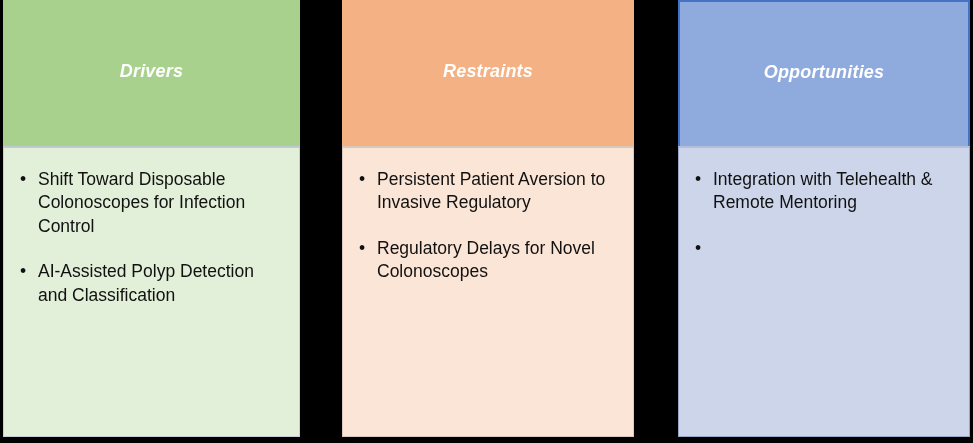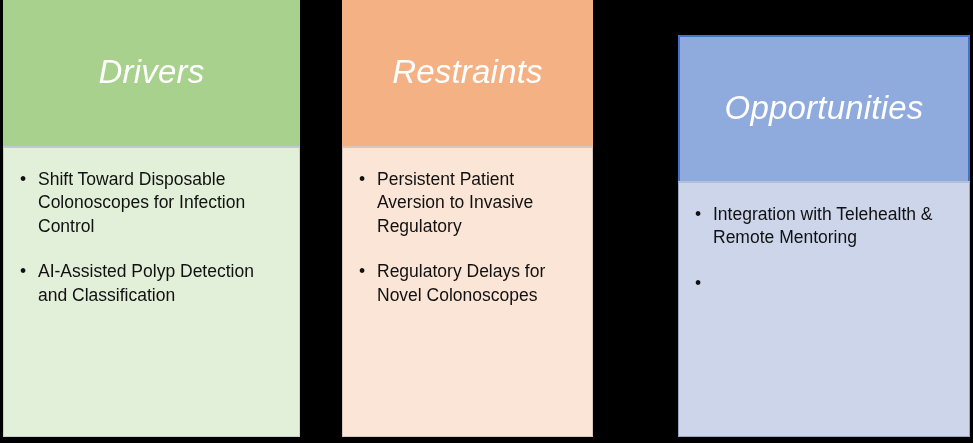--- a/index.html
+++ b/index.html
@@ -24,36 +24,36 @@
   }
   .column {
     position: absolute;
     top: 0;
     bottom: 0;
     display: flex;
     flex-direction: column;
   }
   
   .col-drivers       { left: 3px;   width: 297px; }
-  .col-restraints    { left: 342px; width: 251px; }
-  .col-opportunities { left: 678px; width: 292px; margin-top: 35px; }
+  .col-restraints    { left: 342px; width: 292px; }
+  .col-opportunities { left: 678px; width: 292px; }
 
   .header {
     height: 146px;
     flex: 0 0 146px;
     box-sizing: border-box;
     display: flex;
     align-items: center;
     justify-content: center;
     position: relative;
   }
   .header-title {
-    font-weight: normal;
+    font-weight: bold;
     font-style: italic;
-    font-size: 33px;
+    font-size: 18px;
     color: #ffffff;
     letter-spacing: 0.2px;
     text-align: center;
     line-height: 1.1;
     white-space: nowrap;
     padding-bottom: 2px;
   }
   .body-panel {
     flex: 1 1 auto;
     box-sizing: border-box;

